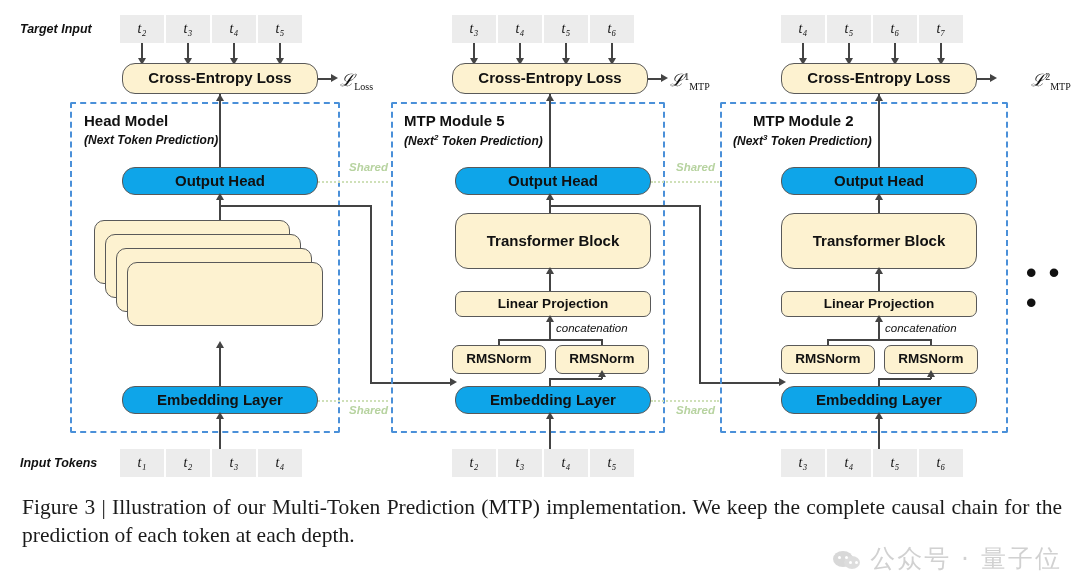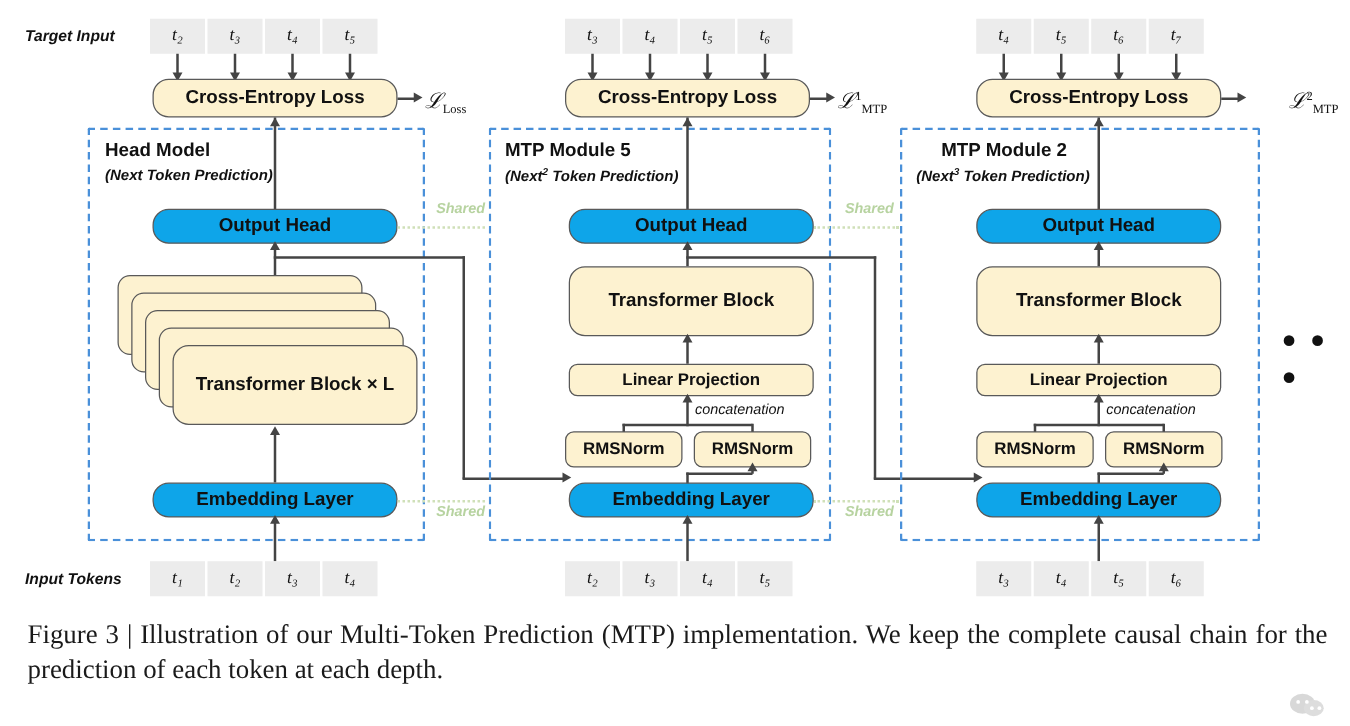--- a/index.html
+++ b/index.html
@@ -130,21 +130,20 @@
   <div class="abs hline" style="left:370px;top:382px;width:82px;"></div>
   <div class="abs arrowright" style="left:450px;top:378px;"></div>
 
   <div class="abs vline" style="left:219px;top:195px;height:25px;"></div>
   <div class="abs arrowup" style="left:215.5px;top:193px;"></div>
 
   <div class="abs stackcard" style="left:94px;top:220px;width:196px;height:64px;"></div>
   <div class="abs stackcard" style="left:105px;top:234px;width:196px;height:64px;"></div>
   <div class="abs stackcard" style="left:116px;top:248px;width:196px;height:64px;"></div>
   <div class="abs stackcard" style="left:127px;top:262px;width:196px;height:64px;"></div>
-  <div class="abs box yellow" style="left:138px;top:276px;width:196px;height:64px;">Transformer Block × L</div>
 
   <div class="abs vline" style="left:219px;top:344px;height:42px;"></div>
   <div class="abs arrowup" style="left:215.5px;top:341px;"></div>
 
   <div class="abs box green" style="left:122px;top:386px;width:196px;height:28px;">Embedding Layer</div>
   <div class="abs dotline" style="left:318px;top:400px;width:70px;"></div>
   <div class="abs sharedlbl" style="left:349px;top:404px;">Shared</div>
 
   <div class="abs vline" style="left:219px;top:414px;height:35px;"></div>
   <div class="abs arrowup" style="left:215.5px;top:412px;"></div>
@@ -305,13 +304,14 @@
 
 <div class="watermark">
   <span class="wxbubble">
     <span class="b1"></span>
       <span class="b2"></span>
     <span class="d" style="left:5px;top:9px;"></span>
     <span class="d" style="left:12px;top:9px;"></span>
     <span class="d" style="left:16px;top:14px;"></span>
     <span class="d" style="left:22px;top:14px;"></span>
   </span>
+  <span>公众号 · 量子位</span>
 </div>
 
 </body></html>

